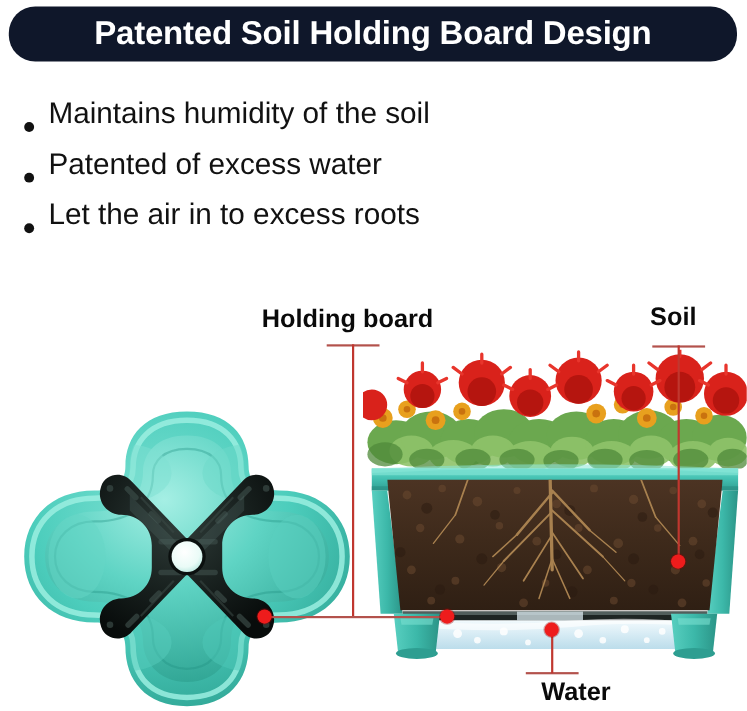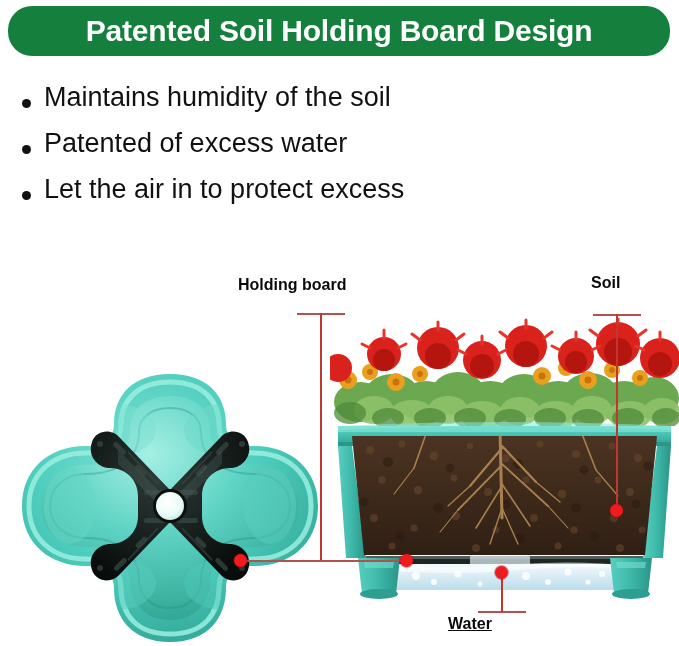--- a/index.html
+++ b/index.html
@@ -19,21 +19,21 @@
     overflow: hidden;
   }
 
   
   .banner {
     position: absolute;
     left: 8px;
     top: 6px;
     width: 662px;
     height: 50px;
-    background: #15803d;
+    background: #0f172a;
     border-radius: 24px;
     display: flex;
     align-items: center;
     justify-content: center;
   }
   .banner-title {
     color: #FFFFFF;
     font-size: 30px;
     font-weight: bold;
     letter-spacing: -0.2px;
@@ -42,21 +42,21 @@
 
   
   .bullets {
     position: absolute;
     left: 22px;
     top: 74px;
     width: 560px;
   }
   .bullet-row {
     display: flex;
-    align-items: center;
+    align-items: flex-end;
     height: 46px;
   }
   .bullet-dot {
     width: 9px;
     height: 9px;
     border-radius: 50%;
     background: #111111;
     margin-top: 13px;
     margin-right: 13px;
     flex: 0 0 auto;
@@ -64,28 +64,28 @@
   .bullet-text {
     font-size: 27px;
     color: #111111;
     line-height: 34px;
     white-space: nowrap;
   }
 
   
   .callout-label {
     position: absolute;
-    font-size: 16px;
+    font-size: 23px;
     font-weight: bold;
     color: #0a0a0a;
     white-space: nowrap;
   }
   #label-holding-board { left: 238px; top: 276px; }
   #label-soil { left: 591px; top: 274px; }
-  #label-water { left: 448px; top: 615px; text-decoration: underline; }
+  #label-water { left: 492px; top: 615px; }
 
   
   .lead-h {
     position: absolute;
     height: 2px;
     background: #B3524C;
   }
   .lead-v {
     position: absolute;
     width: 2px;
@@ -153,21 +153,21 @@
     <div class="bullet-row">
       <span class="bullet-dot"></span>
       <span class="bullet-text">Maintains humidity of the soil</span>
     </div>
     <div class="bullet-row">
       <span class="bullet-dot"></span>
       <span class="bullet-text">Patented of excess water</span>
     </div>
     <div class="bullet-row">
       <span class="bullet-dot"></span>
-      <span class="bullet-text">Let the air in to protect excess</span>
+      <span class="bullet-text">Let the air in to excess roots</span>
     </div>
   </div>
 
   <div id="clover-wrap">
     <svg width="324" height="274" viewBox="0 0 324 274">
       <defs>
         <radialGradient id="tealOuter" cx="42%" cy="34%" r="72%">
           <stop offset="0%" stop-color="#7FE2D4"></stop>
           <stop offset="55%" stop-color="#4CCDBC"></stop>
           <stop offset="100%" stop-color="#2FA494"></stop>

